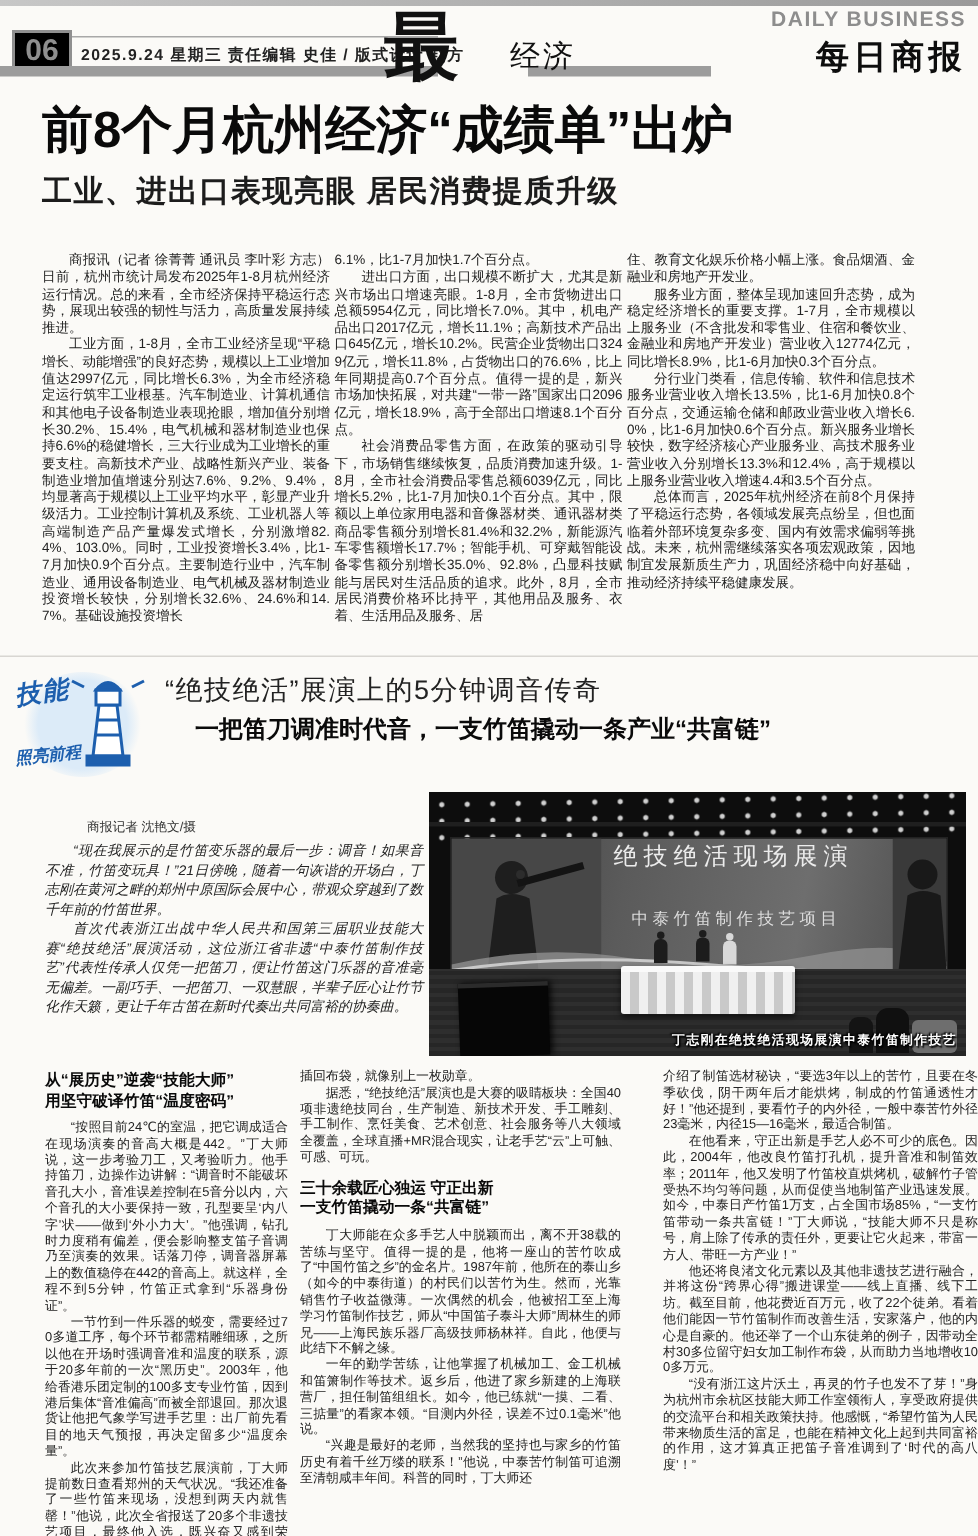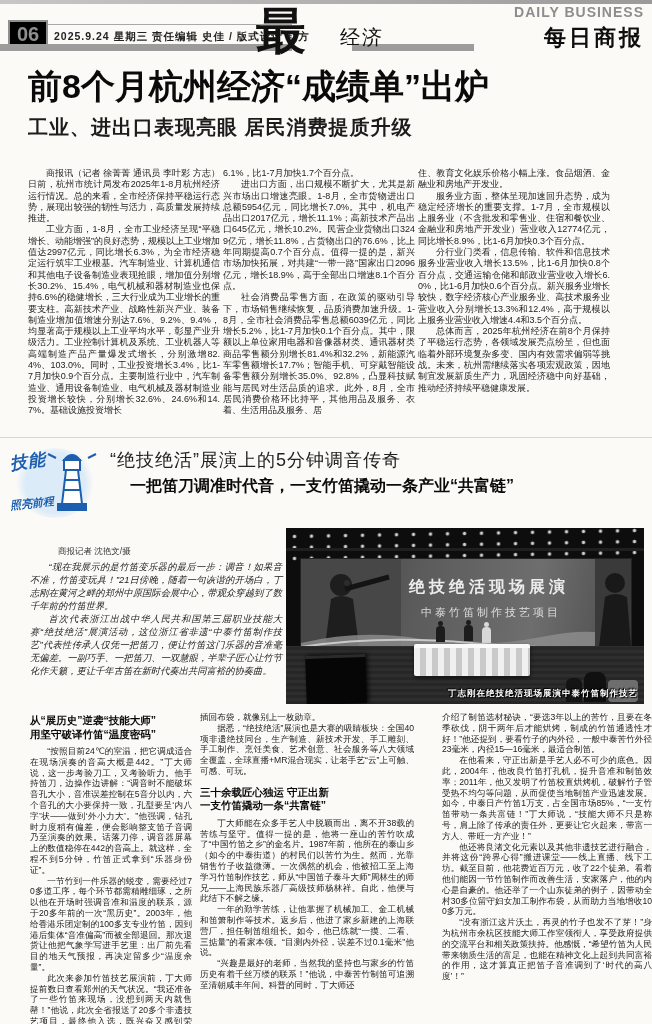--- a/index.html
+++ b/index.html
@@ -45,21 +45,21 @@
   .a2-lead p{margin:0;text-indent:2em;}
   
   .photo{position:absolute;left:286px;top:528px;width:358px;height:176px;background:#0d0d0d;overflow:hidden;}
   .lights{position:absolute;left:0;top:0;width:358px;height:34px;
           background-image:radial-gradient(circle,rgba(255,255,255,.95) 1.2px,rgba(255,255,255,0) 2.2px);
           background-size:17px 11px;transform:skewY(-1deg);opacity:.85;}
   .truss{position:absolute;left:0;top:20px;width:358px;height:3px;background:#1f1f1f;}
   .screen{position:absolute;left:14px;top:30px;width:330px;height:88px;
           background:linear-gradient(100deg,#3c3c3c 0%,#5b5b5b 35%,#6e6e6e 70%,#4a4a4a 100%);
           border:1px solid #222;}
-  .scr-title{position:absolute;left:108px;top:18px;font-size:16px;font-weight:700;color:#ececec;letter-spacing:4px;}
+  .scr-title{position:absolute;left:108px;top:2px;font-size:16px;font-weight:400;color:#ececec;letter-spacing:4px;}
   .scr-sub{position:absolute;left:120px;top:46px;font-size:11px;font-weight:500;color:#dddddd;letter-spacing:3px;}
   .hills{position:absolute;left:0;bottom:-2px;width:330px;height:26px;}
   .stagefloor{position:absolute;left:0;top:118px;width:358px;height:58px;
           background:repeating-linear-gradient(0deg,#262626 0 3px,#2e2e2e 3px 6px);}
   .table{position:absolute;left:128px;top:116px;width:116px;height:28px;border-radius:2px;
          background:repeating-linear-gradient(90deg,#f0f0f0 0 6px,#c9c9c9 6px 12px);
          border-top:4px solid #fafafa;box-shadow:0 2px 4px rgba(0,0,0,.6);}
   .figure{position:absolute;width:9px;height:16px;background:#1c1c1c;border-radius:4px 4px 0 0;}
   .figure:before{content:"";position:absolute;left:2px;top:-5px;width:5px;height:5px;border-radius:50%;background:#1c1c1c;}
   .fig-light{background:#d8d8d8;}

